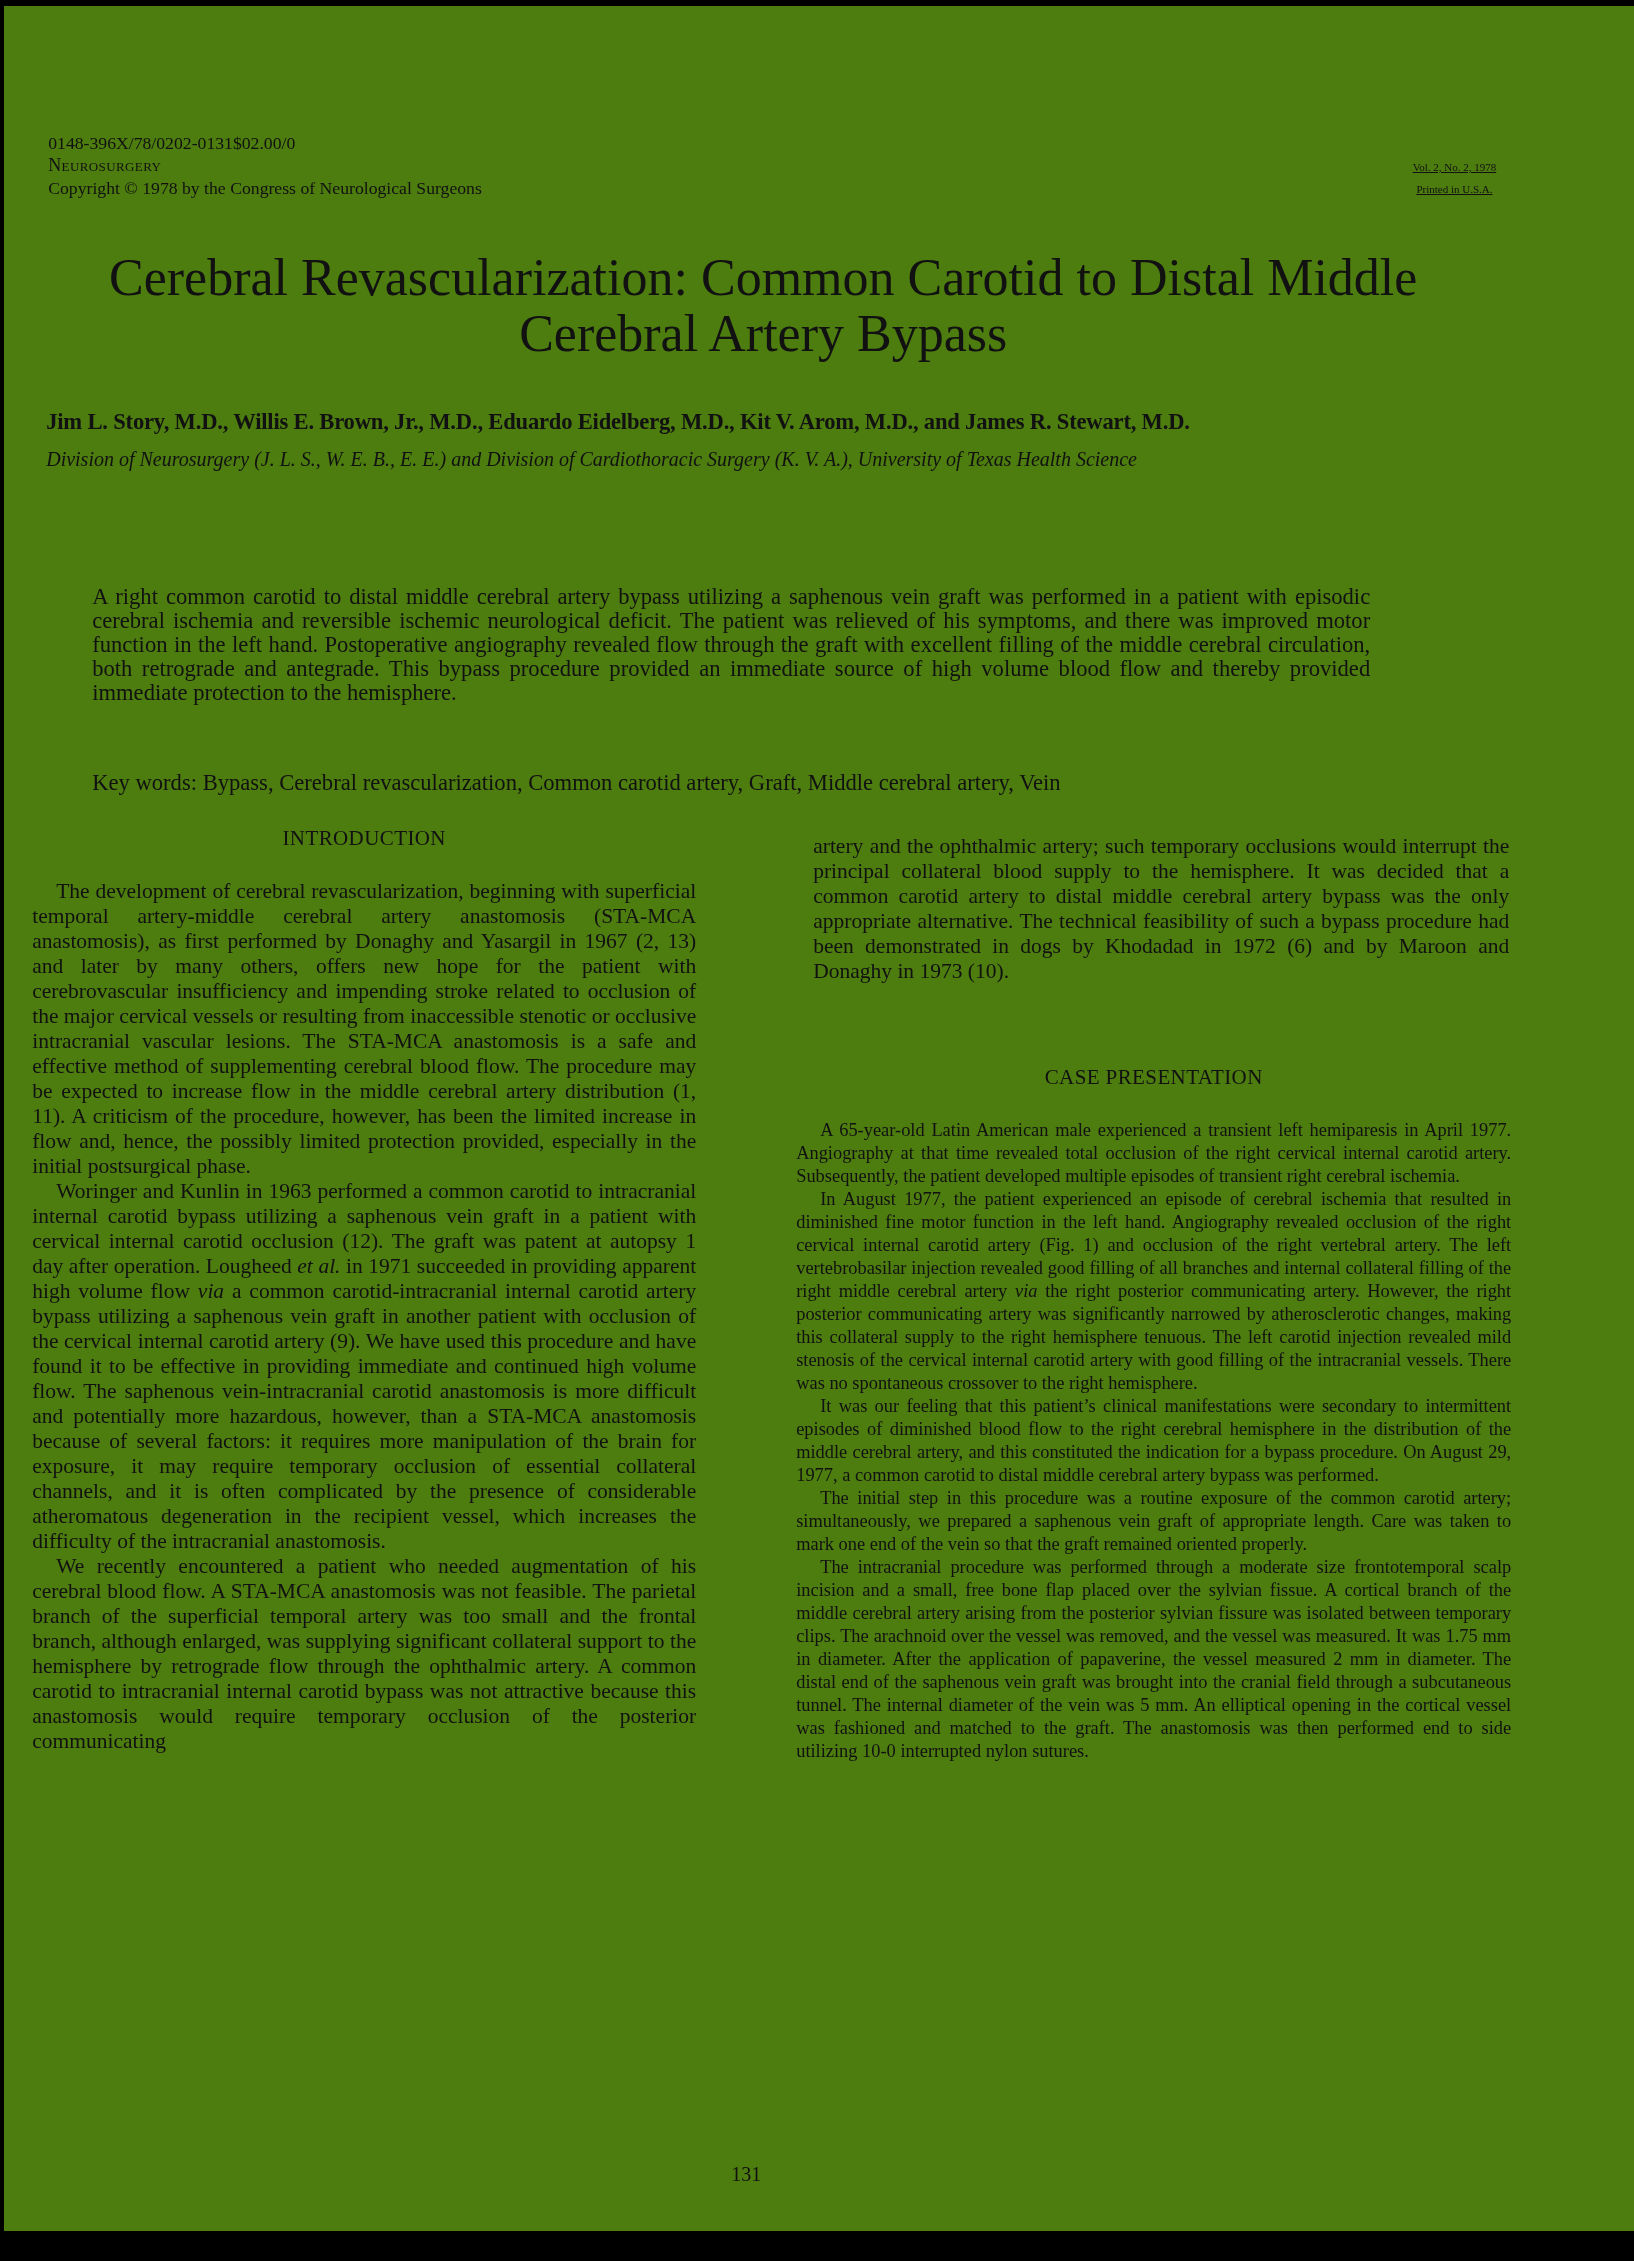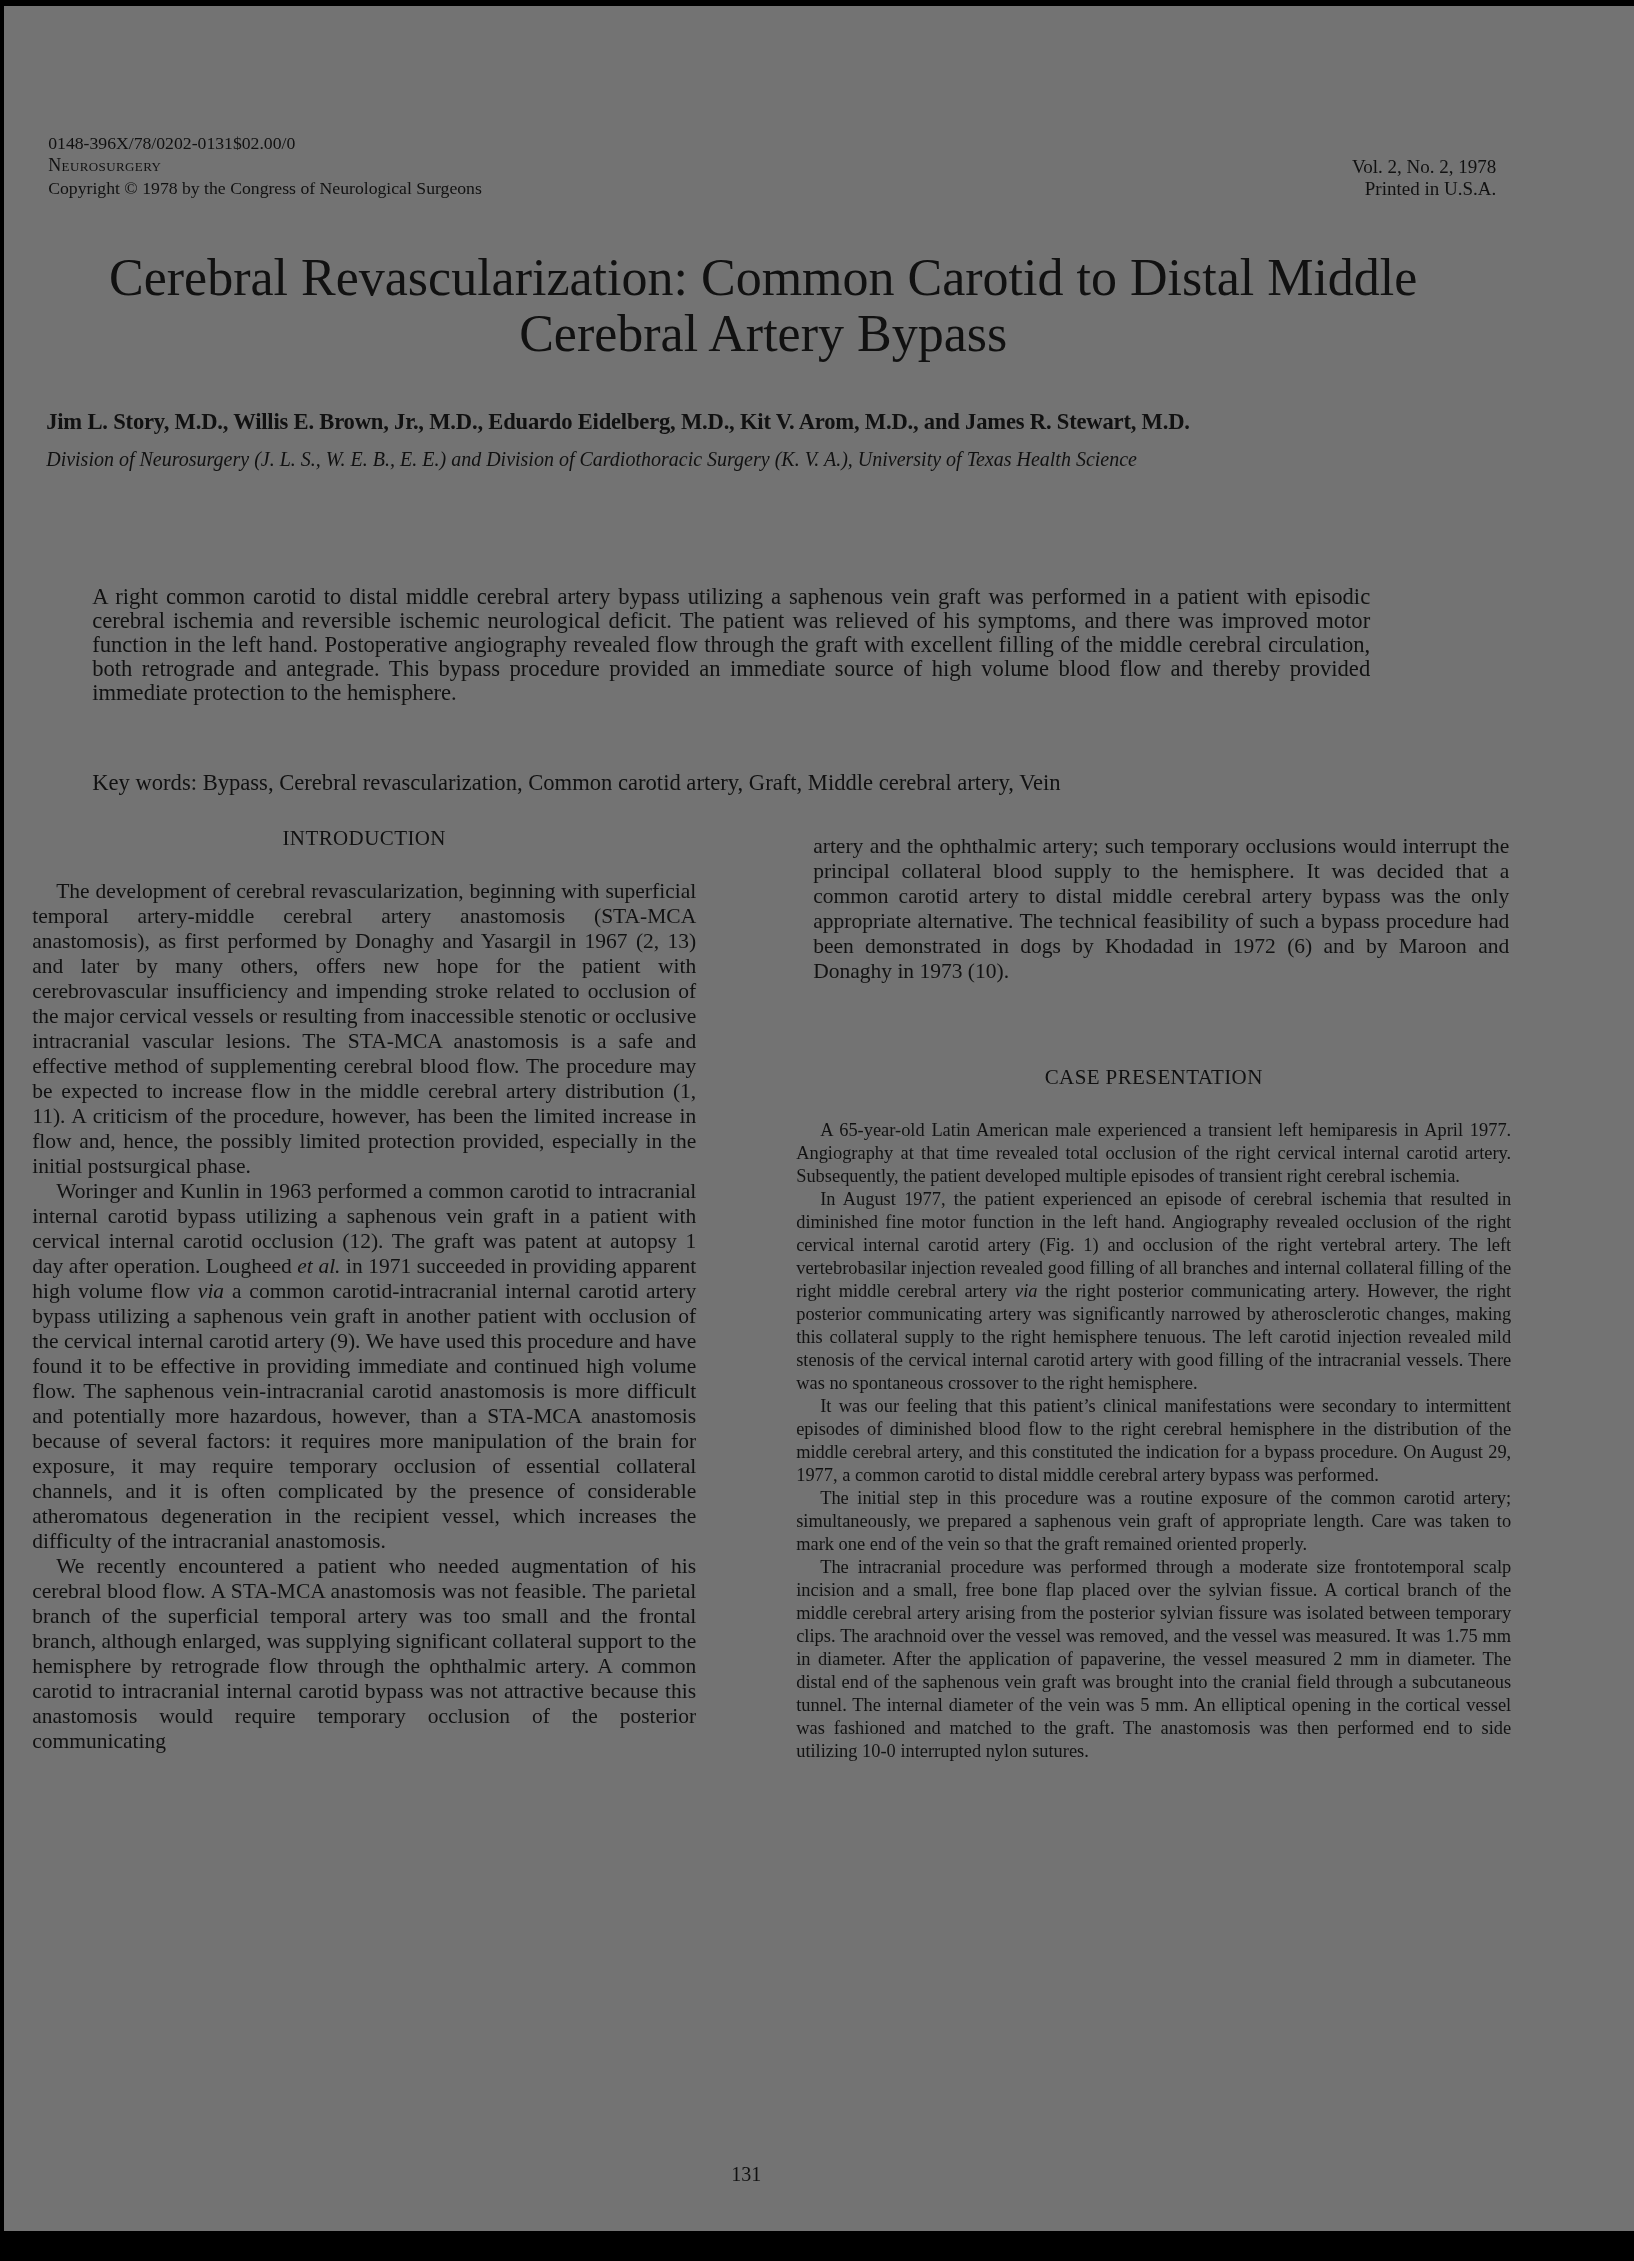--- a/index.html
+++ b/index.html
@@ -1,21 +1,21 @@
 <!DOCTYPE html>
 <html style="font-size:11.3px"><head>
 <meta charset="utf-8">
 <style>
   html, body { margin: 0; padding: 0; background: #000; }
   body { width: 1634px; height: 2261px; position: relative; overflow: hidden; font-family: "Liberation Serif", "DejaVu Serif", serif; color: #111; }
-  .page { position: absolute; left: 4.2px; top: 5.6px; width: 1630px; height: 2225px; background: #737373; }
+  .page { position: absolute; left: 4.2px; top: 5.6px; width: 1630px; height: 2225px; background: #4d7c0f; }
   .abs { position: absolute; }
   .hdr-left { left: 44px; top: 126px; font-size: 17.7px; line-height: 22.6px; }
   .hdr-left .sc { font-variant: small-caps; font-size: 18px; letter-spacing: 0.4px; }
-  .hdr-right { right: 138px; top: 150px; font-size: 19px; line-height: 22.6px; text-align: right; }
+  .hdr-right { right: 138px; top: 150px; font-size: 11px; line-height: 22.6px; text-align: center; text-decoration: underline; }
   .title { left: 0; width: 1518px; top: 244px; text-align: center; font-size: 52px; line-height: 56px; font-weight: normal; margin: 0; }
   .authors { left: 42px; top: 403px; font-size: 22.6px; font-weight: bold; white-space: nowrap; letter-spacing: -0.2px; }
   .affil { left: 42px; width: 1441px; top: 441px; font-size: 20px; line-height: 25.4px; font-style: italic; text-align: left; }
   .abstract { left: 88px; width: 1278px; top: 579px; font-size: 22.6px; line-height: 24px; text-align: justify; }
   .keywords { left: 88px; top: 764px; font-size: 22.6px; white-space: nowrap; }
   .col { position: absolute; width: 664px; font-size: 21.5px; line-height: 25px; text-align: justify; hyphens: manual; }
   .colL { left: 28px; top: 869px; }
   .colR { left: 809px; top: 828px; width: 696px; }
   .colR2 { left: 792px; top: 1138px; width: 715px; font-size: 18.4px; line-height: 23px; }
   .section-head { text-align: center; font-size: 21px; margin: 4px; font-weight: normal; letter-spacing: 0.4px; }

